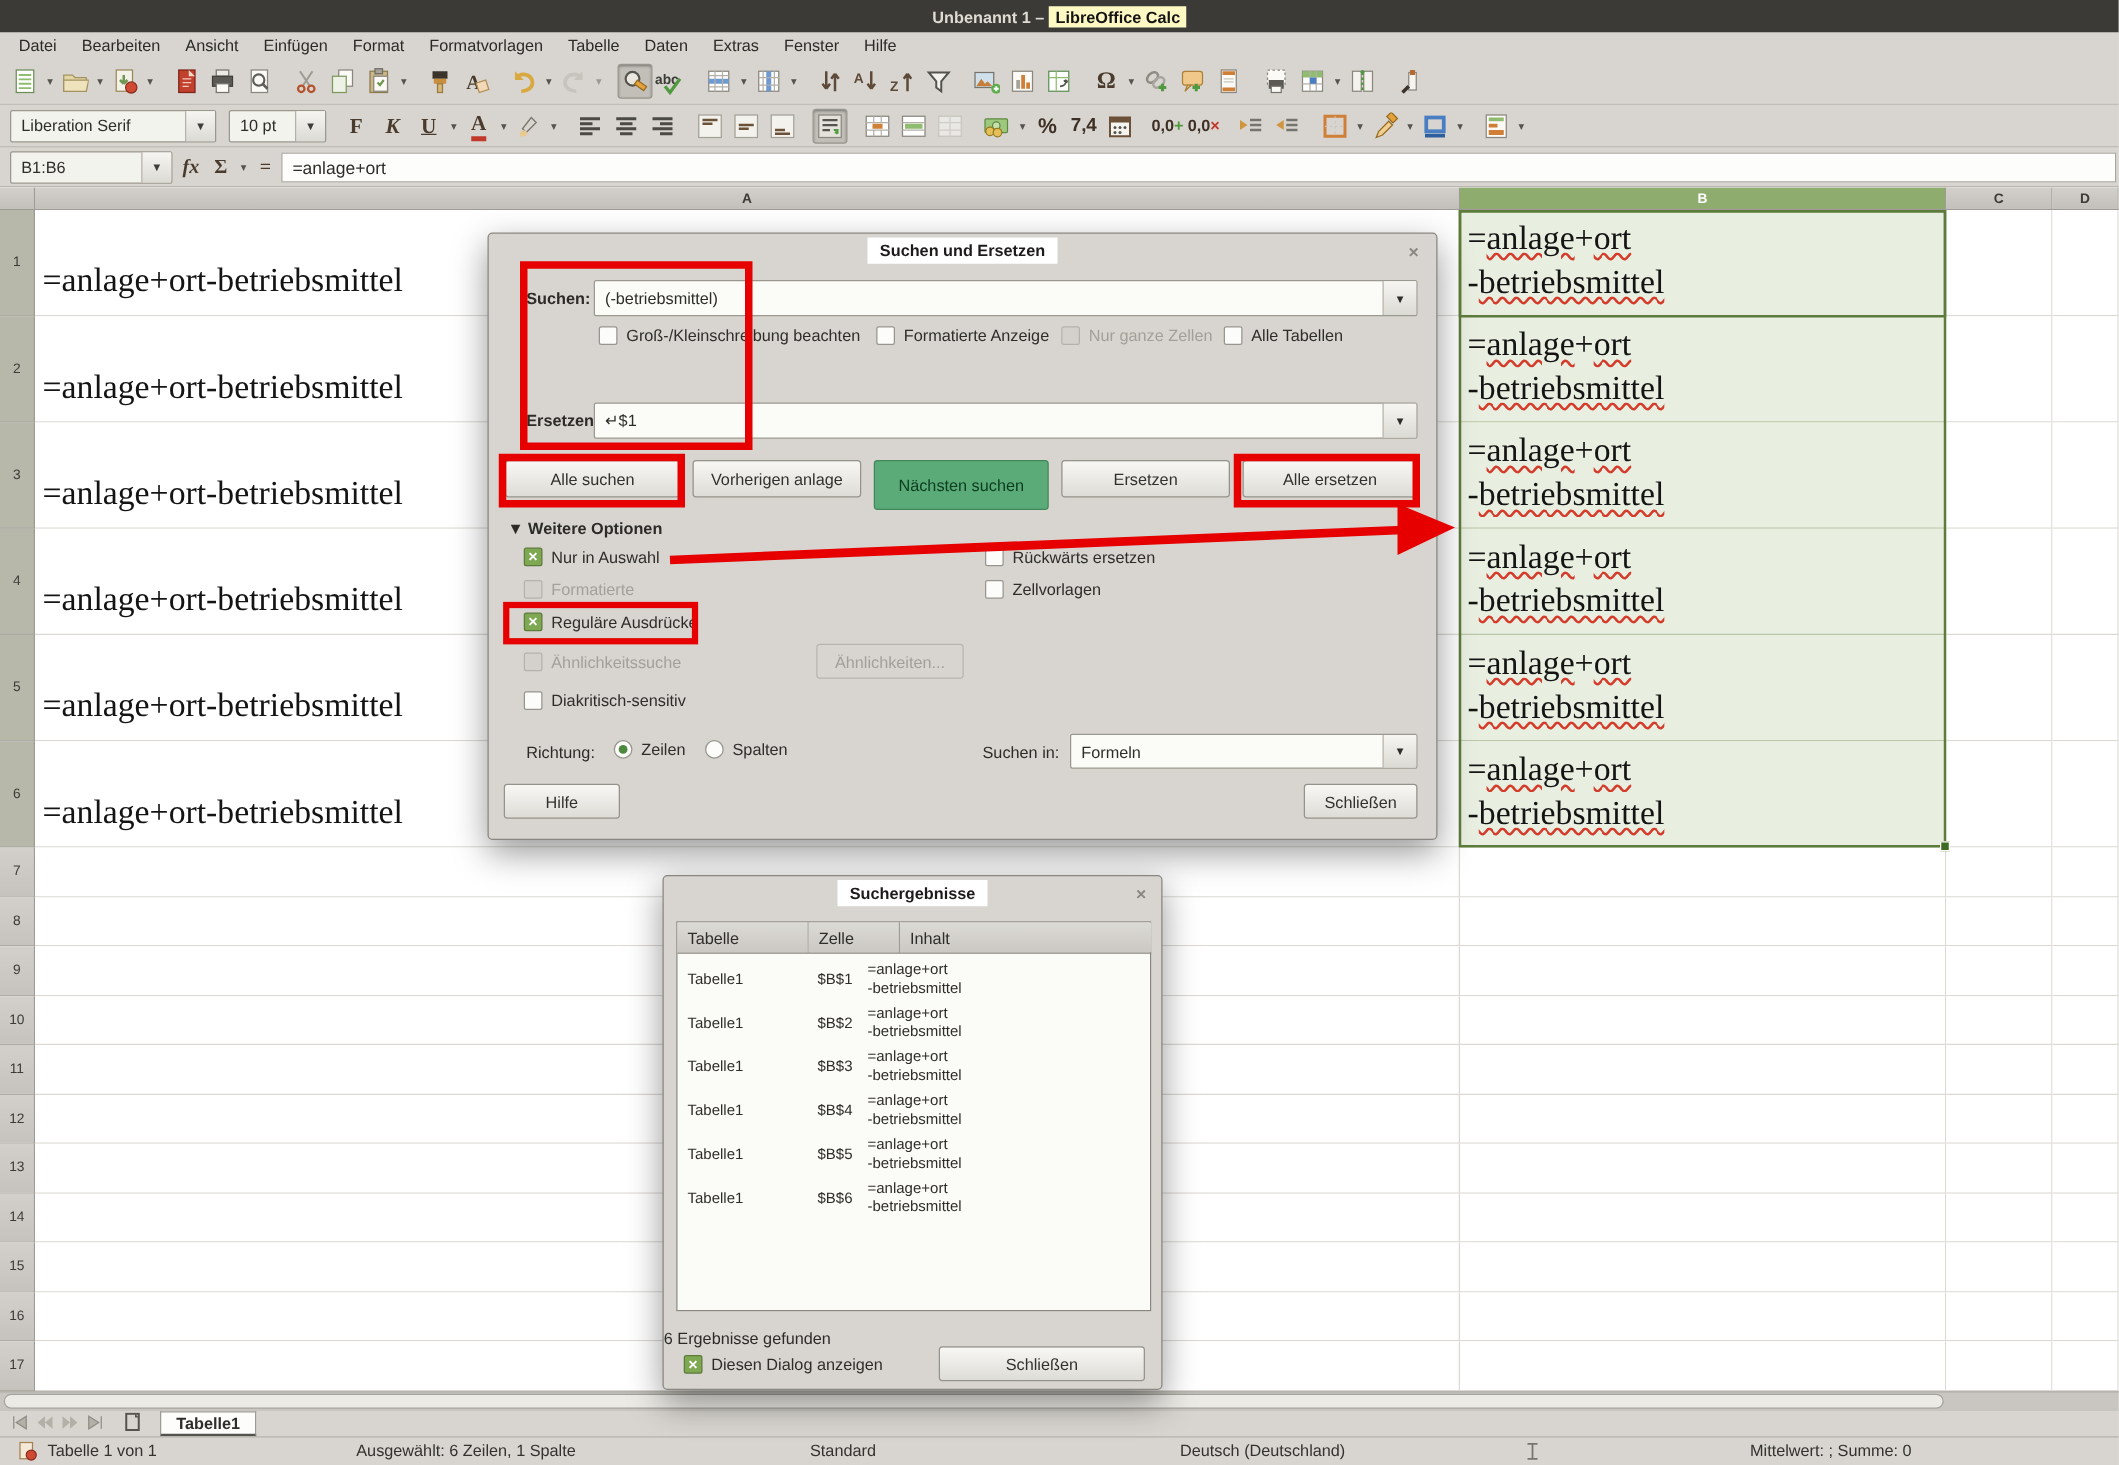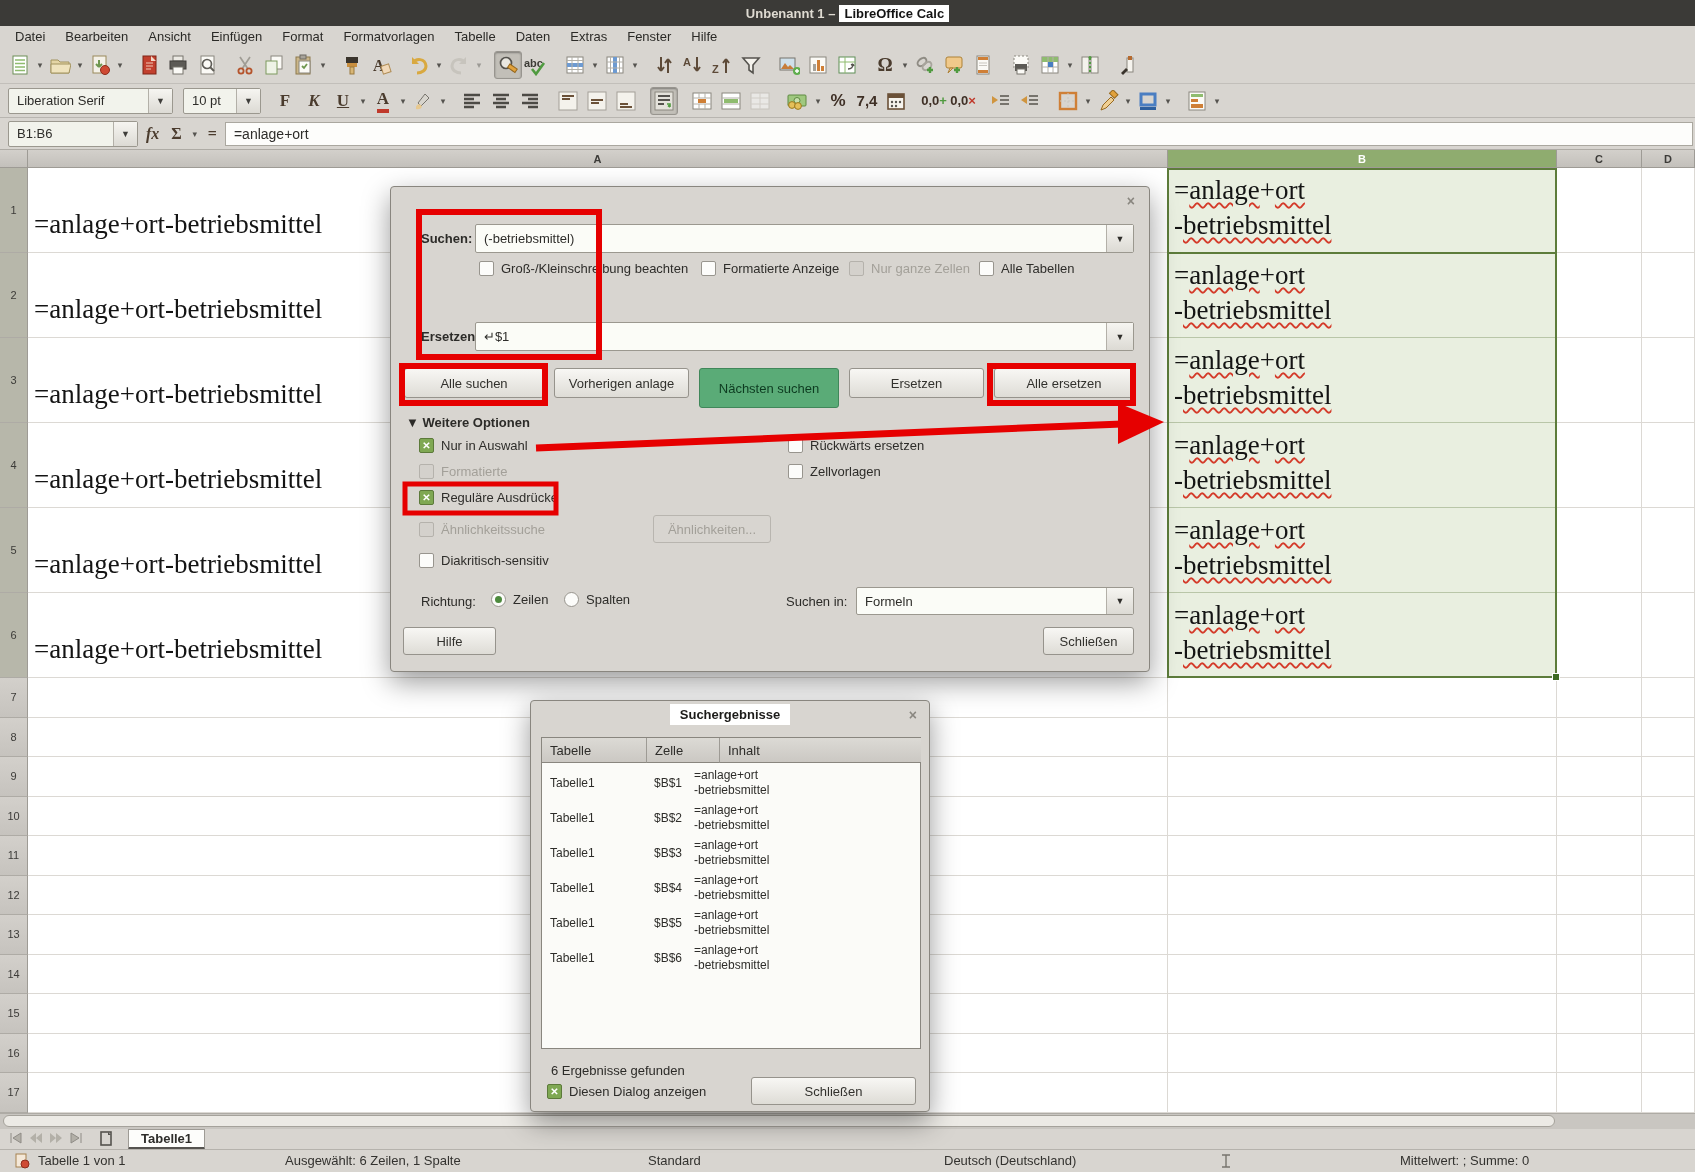--- a/index.html
+++ b/index.html
@@ -2,21 +2,21 @@
 <html><head>
 <meta charset="utf-8">
 <style>
   * { margin:0; padding:0; box-sizing:border-box; }
   html,body { width:1695px; height:1172px; overflow:hidden; }
   body { font-family:"Liberation Sans", sans-serif; font-size:13px; color:#2e2d2a; background:#d8d5d0; position:relative; }
   .abs { position:absolute; }
 
   
   #titlebar { left:0; top:0; width:1695px; height:26px; background:#3b3a37; color:#dfdbd2; display:flex; align-items:center; justify-content:center; font-weight:bold; font-size:13px; }
-  #titlebar .hl { background:#ffffff; color:#141414; padding:1px 5px; margin-left:4px; }
+  #titlebar .hl { background:#fef9c3; color:#141414; padding:1px 5px; margin-left:4px; }
   #menubar { left:0; top:26px; width:1695px; height:21px; background:#d8d5d0; display:flex; align-items:center; padding-left:6px; gap:2px; }
   .mi { padding:2px 9px; color:#2b2a27; cursor:default; }
 
   
   #tb1 { left:0; top:47px; width:1695px; height:37px; background:#d8d5d0; border-bottom:1px solid #c2bfba; display:flex; align-items:center; padding-left:6px; gap:1px; }
   #tb2 { left:0; top:84px; width:1695px; height:34px; background:#d8d5d0; border-bottom:1px solid #b8b5b0; display:flex; align-items:center; padding-left:8px; gap:1px; }
   .ti { width:28px; height:28px; display:flex; align-items:center; justify-content:center; border-radius:3px; flex:0 0 auto; }
   .ti.active { background:#c2bfb8; box-shadow:inset 0 1px 2px rgba(0,0,0,.35); border:1px solid #98958f; }
   .dd { font-size:9px; color:#55534f; width:10px; text-align:center; flex:0 0 auto; }
   .gsep { width:8px; flex:0 0 auto; }
@@ -674,20 +674,23 @@
     <div class="cell" style="left: 28px; top: 923px; width: 1140px; height: 39.5px;"></div>
     <div class="cell" style="left: 1168px; top: 923px; width: 389px; height: 39.5px;"></div>
     <div class="cell" style="left: 1557px; top: 923px; width: 85px; height: 39.5px;"></div>
     <div class="cell" style="left: 1642px; top: 923px; width: 53px; height: 39.5px;"></div>
   </div>
 <div class="abs" id="selrange"></div>
 <div class="abs" id="activecell"></div>
 <div class="abs" id="fillhandle"></div>
 
 <div class="abs dialog dlg1" style="left:390px;top:186px;width:760px;height:486px">
+  <div class="dtitle">
+      <span>Suchen und Ersetzen</span>
+    </div>
   <div class="dclose" style="right:14px">×</div>
 
   <div class="lbl blbl" style="left:30px;top:44px">Suchen:</div>
   <div class="dfield" style="left:84px;top:37px;width:659px;height:29px">
     <span class="val">(-betriebsmittel)</span>
     <span class="arr">▼</span>
   </div>
   <div id="topcbs">
       <div class="cbrow" style="left: 88px; top: 74px;">
         <span class="cbx"></span>
@@ -824,21 +827,21 @@
         <div class="rrow" style="top: 203px;">
           <span class="c1">Tabelle1</span>
           <span class="c2">$B$6</span>
           <span class="c3">
             <div>=anlage+ort</div>
             <div>-betriebsmittel</div>
           </span>
         </div>
       </div>
   </div>
-  <div class="lbl" style="left:20px;top:362px">6 Ergebnisse gefunden</div>
+  <div class="lbl" style="left:0;top:362px">6 Ergebnisse gefunden</div>
   <div class="cbrow" style="left:16px;top:383px">
       <span class="cbx on">✕</span>
       <span class="t">Diesen Dialog anzeigen</span>
     </div>
   <div class="btn" style="left:220px;top:376px;width:165px;height:28px">Schließen</div>
 </div>
 
 <div class="abs" id="hscroll"></div>
 <div class="abs" id="hthumb"></div>
 <div class="abs" id="tabbar">

